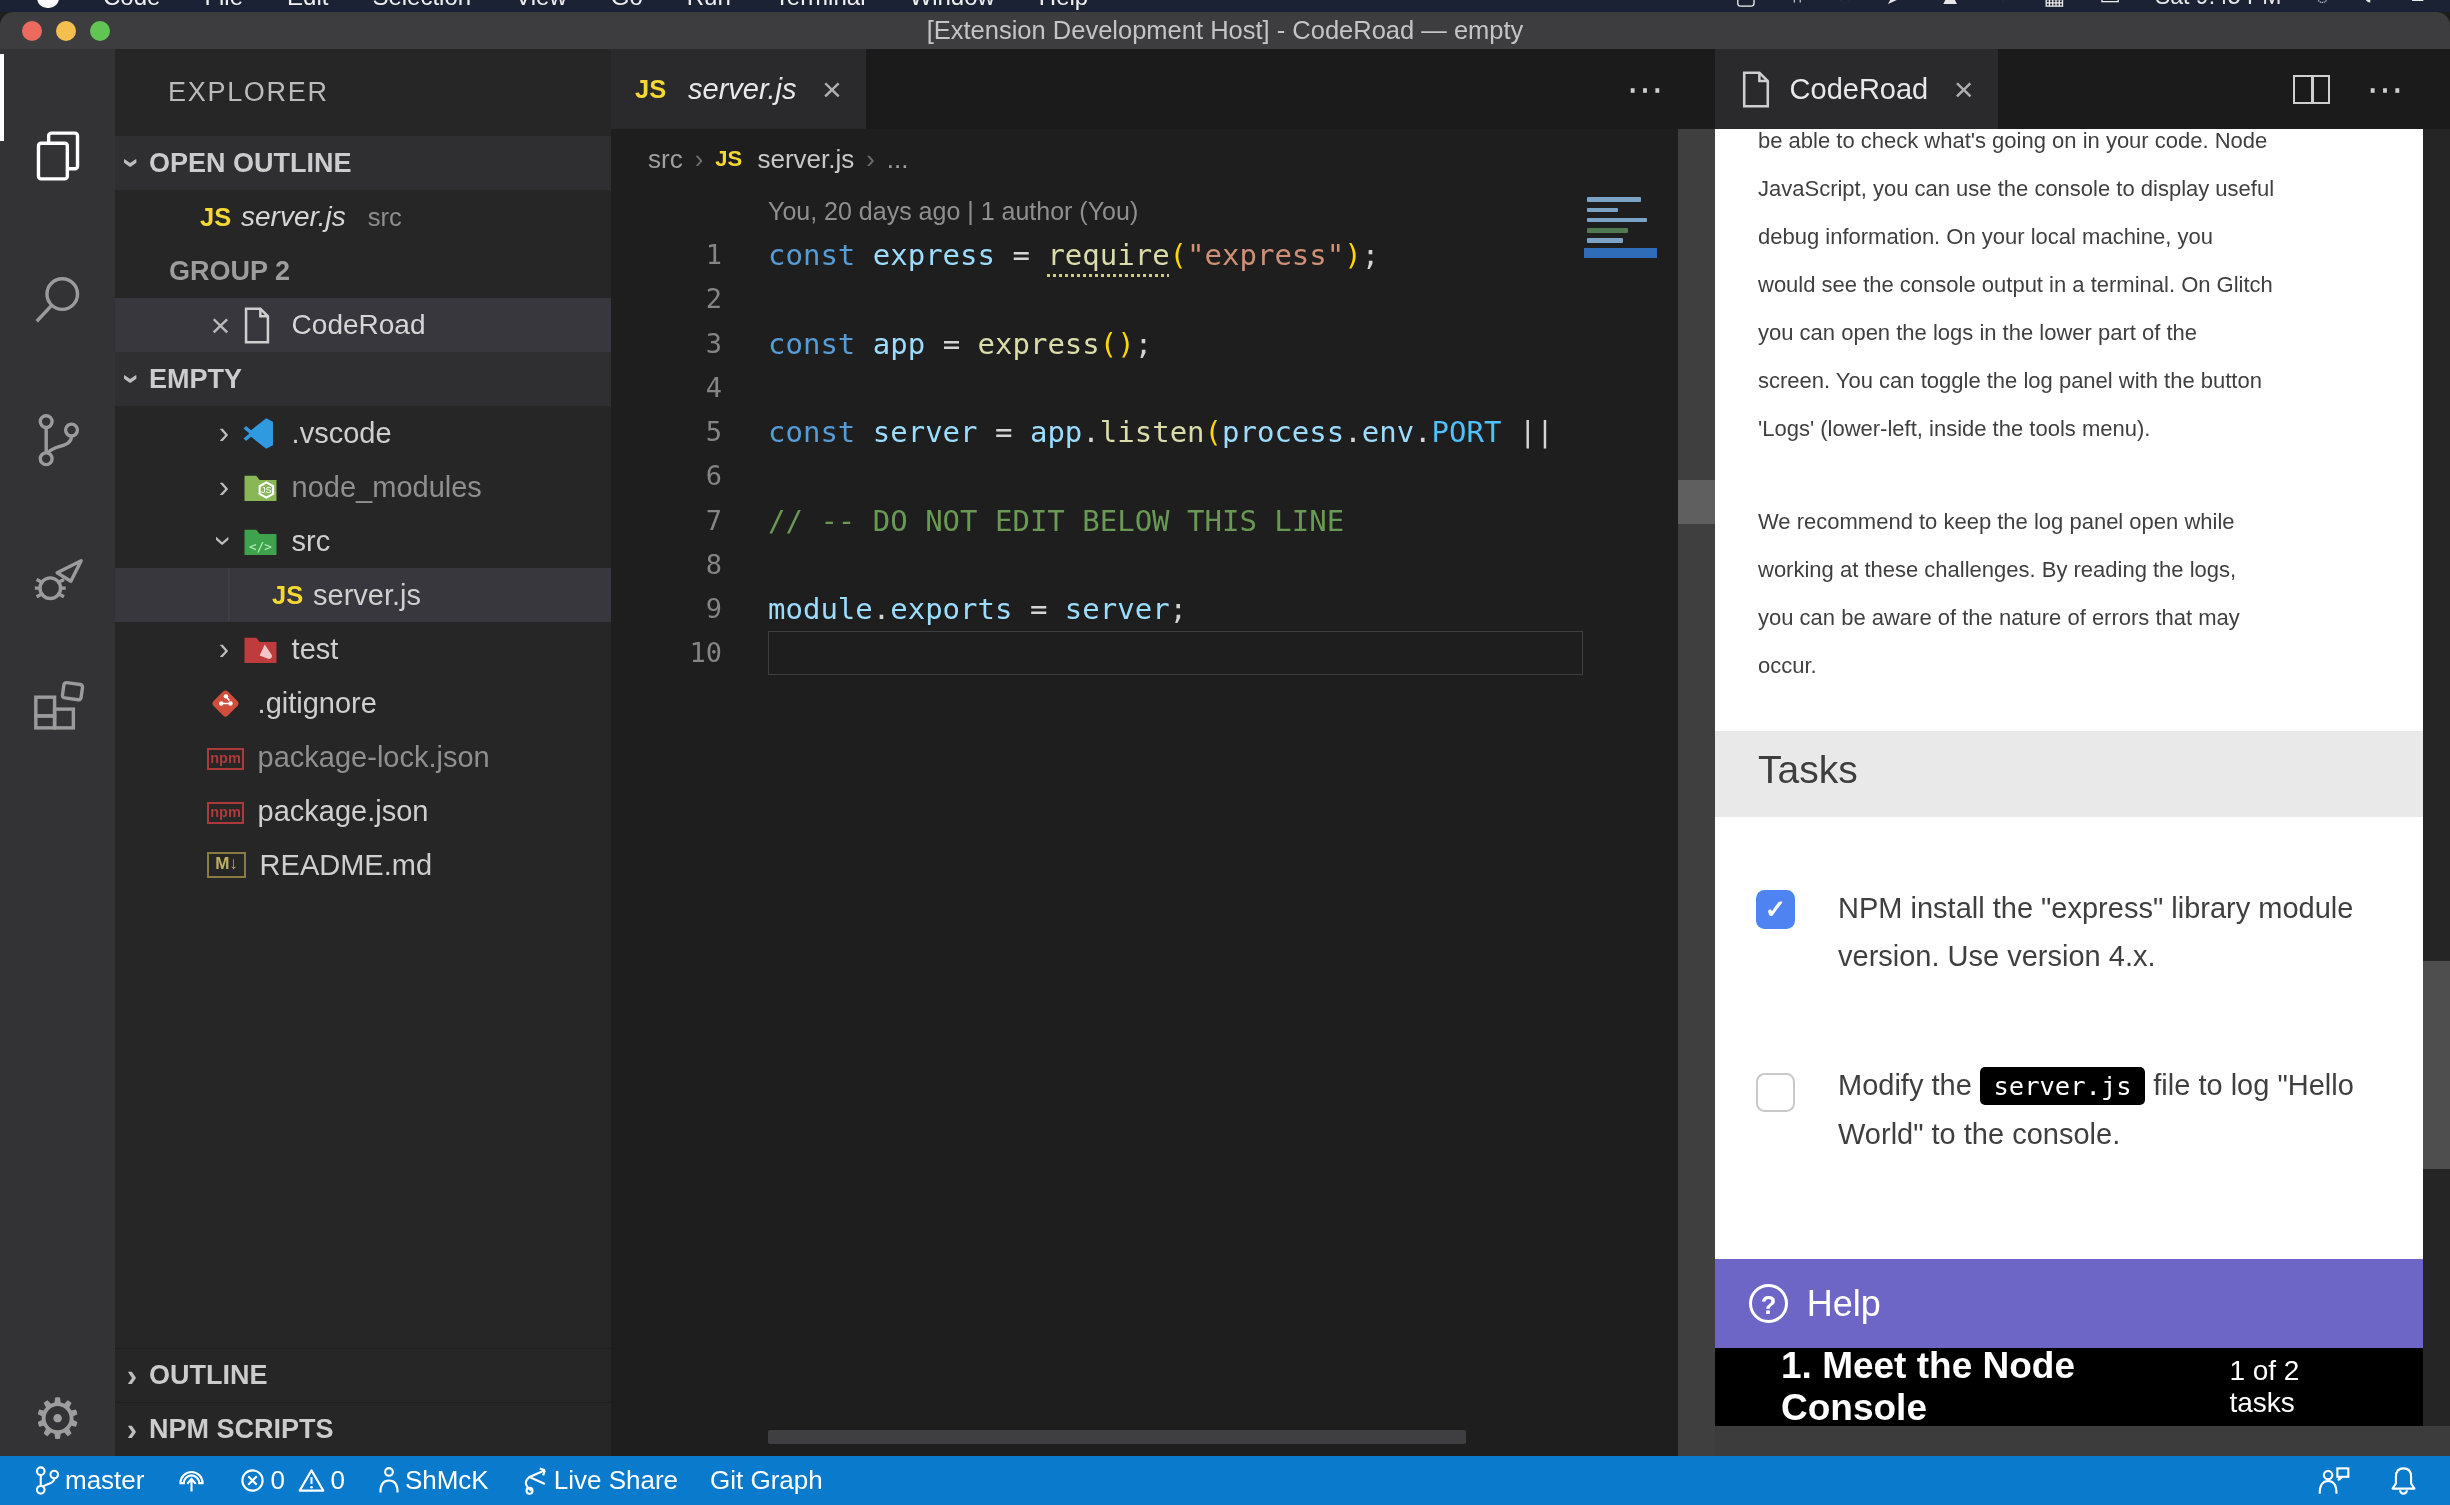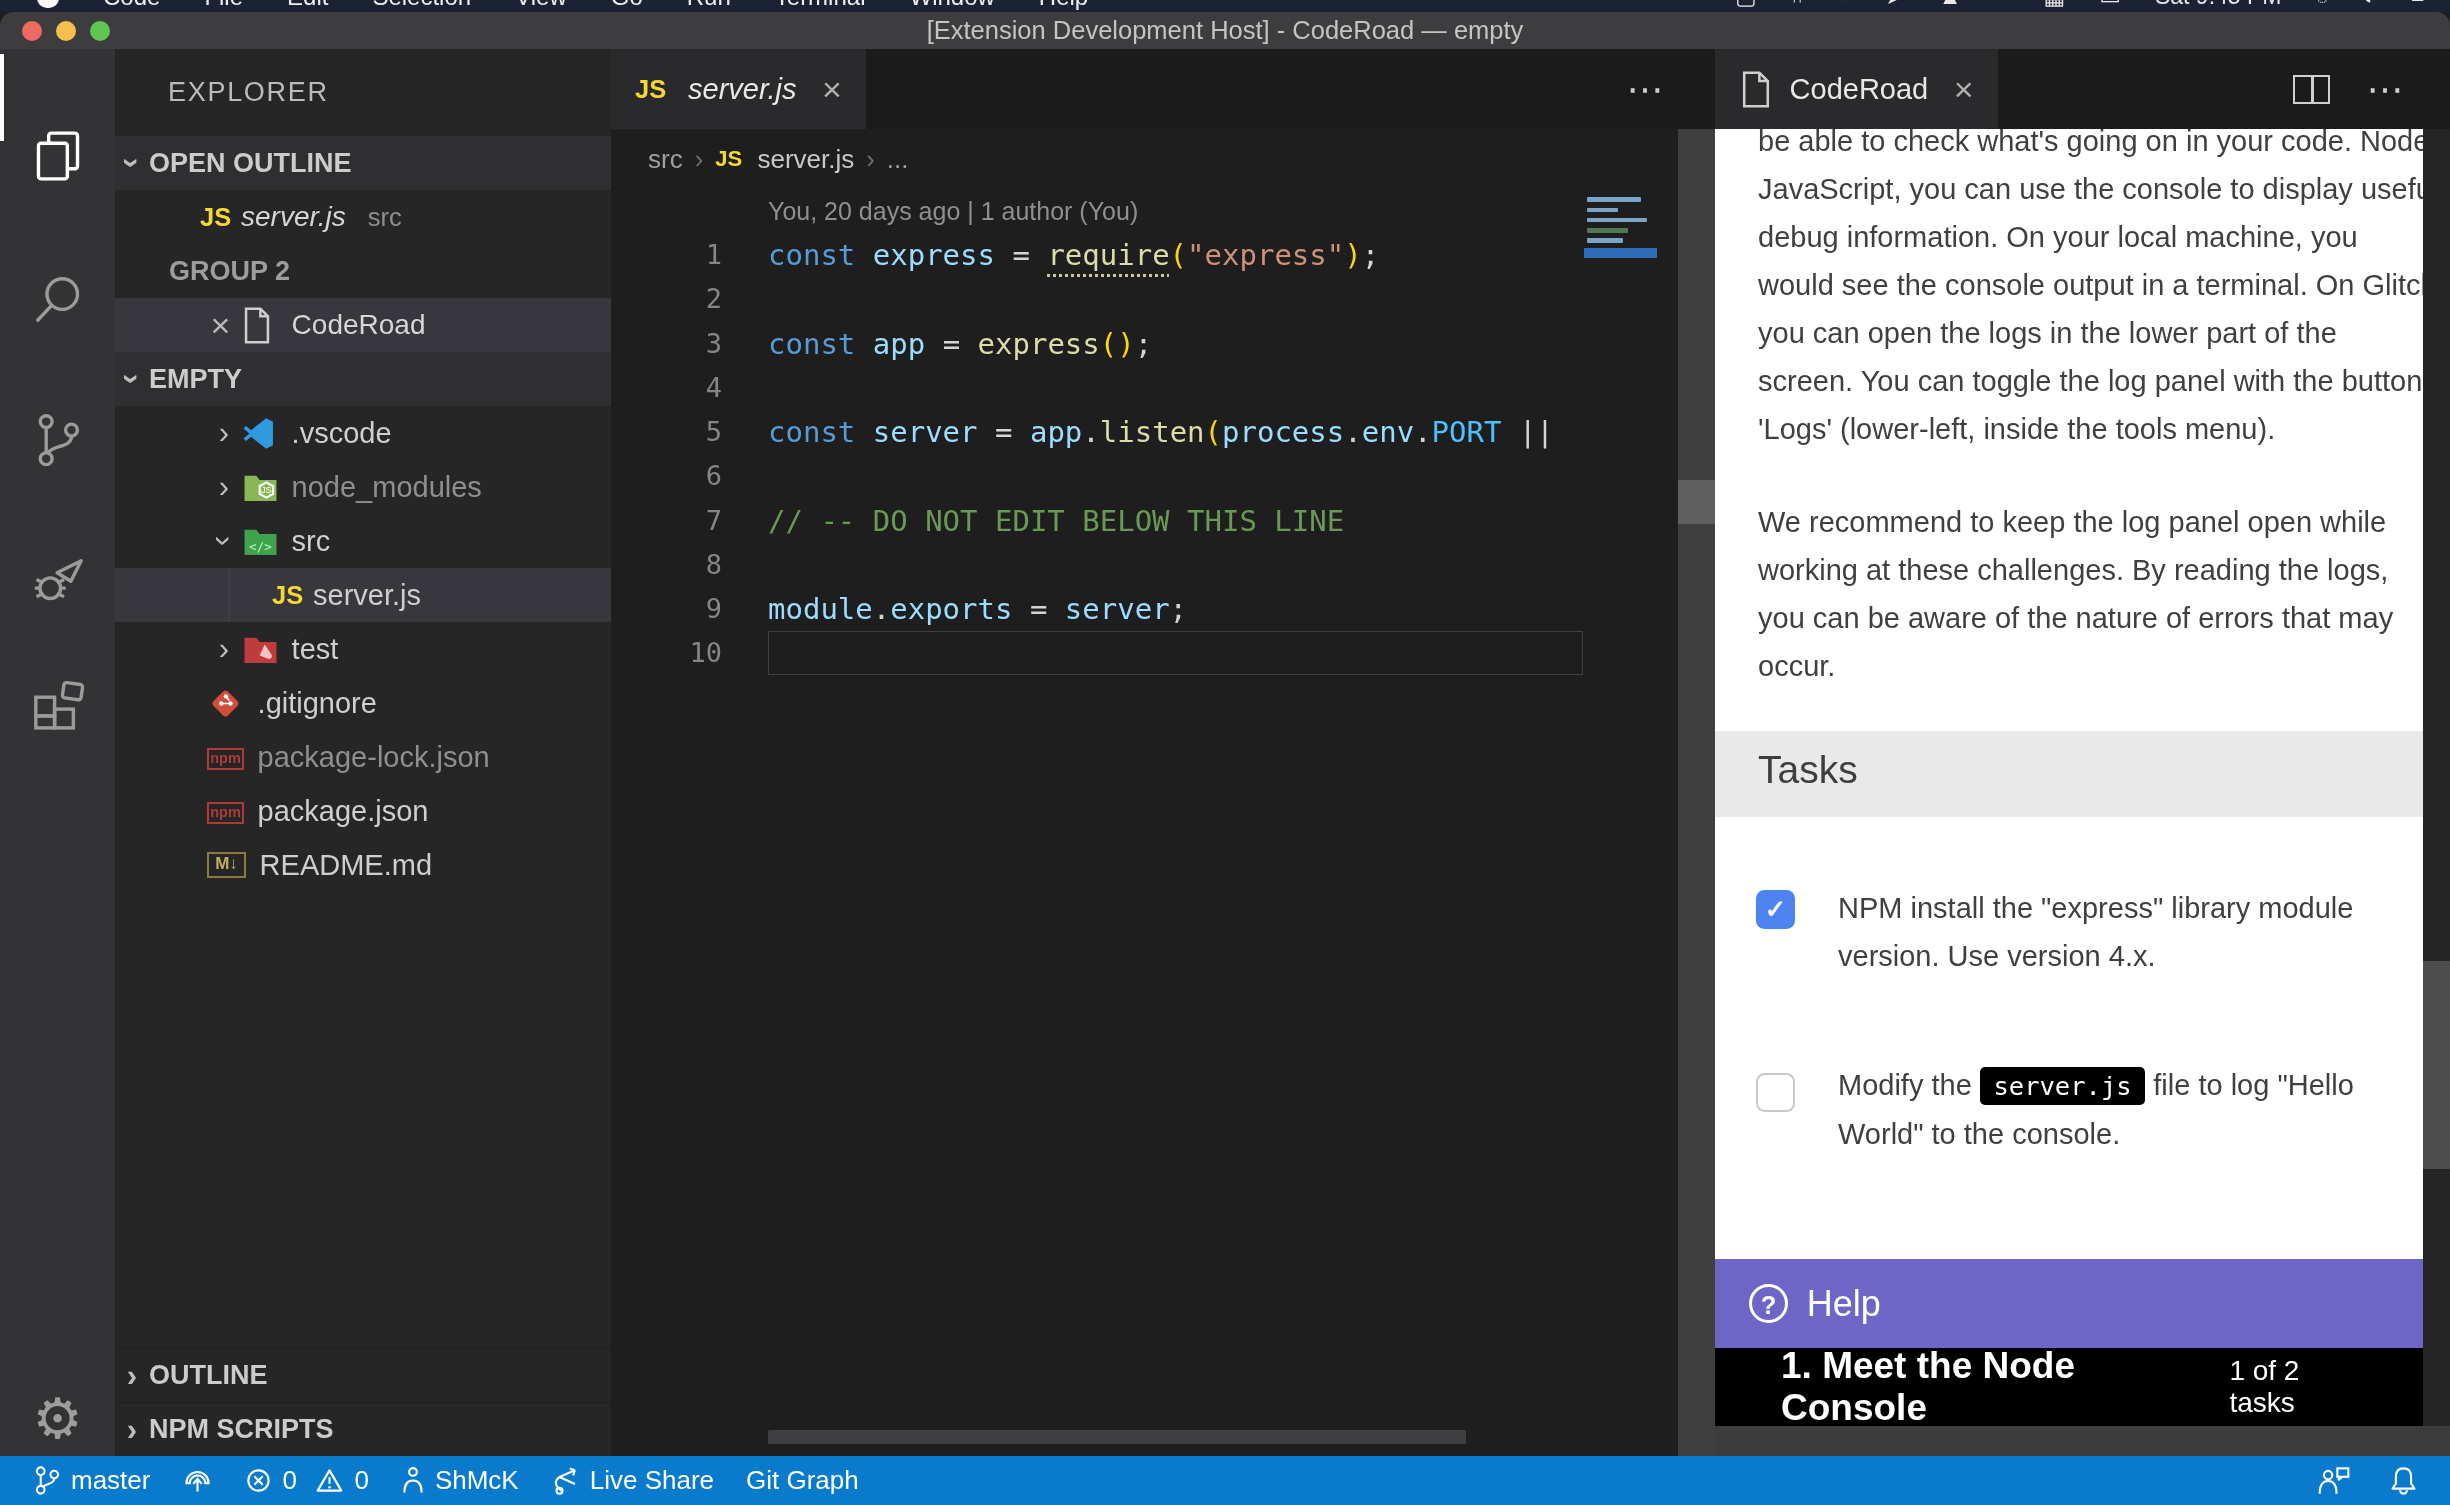--- a/index.html
+++ b/index.html
@@ -73,21 +73,21 @@
   .cur-line-box{position:absolute;left:157px;width:815px;height:44px;border:1.7px solid #3f3f42;box-sizing:border-box;}
   .minimap{position:absolute;left:973px;top:3.4px;width:73px;height:153px;cursor:pointer;}
   .mm-bar{position:absolute;left:3.4px;height:4.3px;border-radius:0.9px;}
   .mm-sel{position:absolute;left:0;width:73px;height:9.4px;}
   .hscroll{position:absolute;left:157px;bottom:12px;width:698px;height:13.6px;background:#3f3f41;border-radius:1.7px;cursor:pointer;}
   .vstrip{position:absolute;left:1067px;top:80px;bottom:0;width:37px;background:#3f3f40;cursor:pointer;}
   .vstrip-thumb{position:absolute;left:0;top:351px;width:37px;height:44px;background:#5f5f5f;}
   
   #panel2{left:1715px;width:735px;}
   .webview{position:absolute;left:0;top:80px;width:735px;height:1327px;background:#ffffff;overflow:hidden;}
-  .wv-text{position:absolute;left:43px;right:77px;color:#3f3f3f;font-size:29px;line-height:48px;}
+  .wv-text{position:absolute;left:43px;right:77px;color:#3f3f3f;font-size:22px;line-height:48px;}
   .wv-line{white-space:nowrap;}
   .tasks-band{position:absolute;left:0;top:602px;width:708px;height:86px;background:#e9e9e9;}
   .tasks-band span{display:block;margin-left:43px;line-height:77px;font-size:39px;color:#3e3e3e;}
   .task{position:absolute;left:43px;width:596px;}
   .task-check{position:absolute;width:39px;height:39px;border-radius:8.5px;box-sizing:border-box;cursor:pointer;}
   .task-check.on{background:#4f83f2;color:#fff;text-align:center;line-height:39px;font-size:25.5px;font-weight:bold;}
   .task-check.off{background:#fff;border:2.6px solid #c9c9c9;}
   .task-text{margin-left:80px;color:#3f3f3f;font-size:29px;line-height:48px;}
   .code-chip{font-family:"DejaVu Sans Mono",monospace;background:#000;color:#fff;font-size:25.5px;
        padding:4.3px 13.6px;border-radius:5.1px;}
@@ -100,21 +100,21 @@
   .lesson-title{margin-left:66px;color:#fff;font-size:37px;font-weight:bold;}
   .lesson-progress{margin-left:auto;margin-right:51px;color:#fff;font-size:28px;}
   .wv-bottomstrip{position:absolute;left:0;top:1297px;width:735px;height:30px;background:#3c3c3c;}
   .wv-scroll{position:absolute;right:0;top:0;width:27px;height:1297px;background:#252526;}
   .wv-thumb{position:absolute;right:0;top:832px;width:27px;height:208px;background:#4e4e4e;cursor:pointer;}
   .split-icon{width:37px;height:29px;border:2.6px solid #cfcfcf;box-sizing:border-box;position:relative;cursor:pointer;}
   .split-icon::after{content:"";position:absolute;left:50%;top:0;bottom:0;width:2.6px;background:#cfcfcf;}
   
   .statusbar{position:absolute;left:0;top:1456px;width:2450px;height:49px;background:#0a7acd;color:#fff;
        display:flex;align-items:center;font-size:26px;}
-  .sb-item{display:flex;align-items:center;gap:10px;margin-right:32px;cursor:pointer;white-space:nowrap;}
+  .sb-item{display:flex;align-items:center;gap:4px;margin-right:32px;cursor:pointer;white-space:nowrap;}
   .sb-right{margin-left:auto;display:flex;align-items:center;gap:37px;padding-right:31px;}
   svg{display:block;}
 </style>
 </head>
 <body>
 
 <div id="app">
 
   <div class="menubar">
     <div class="menubar-inner">

